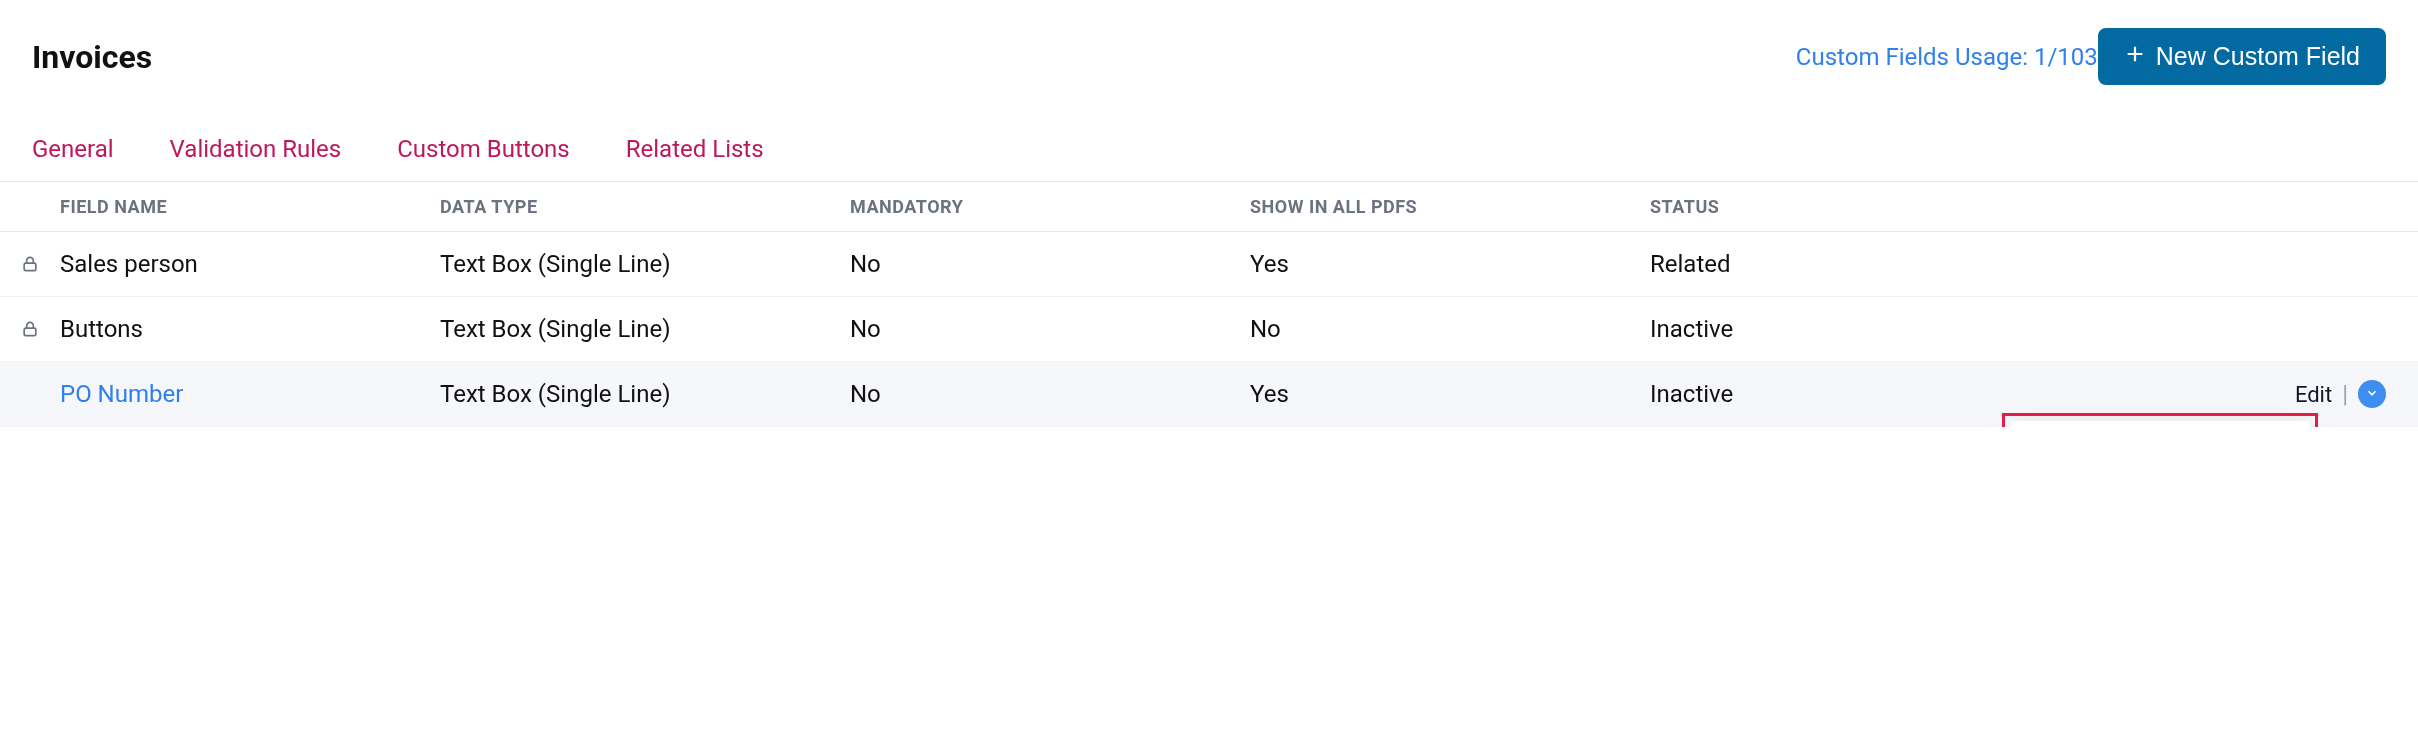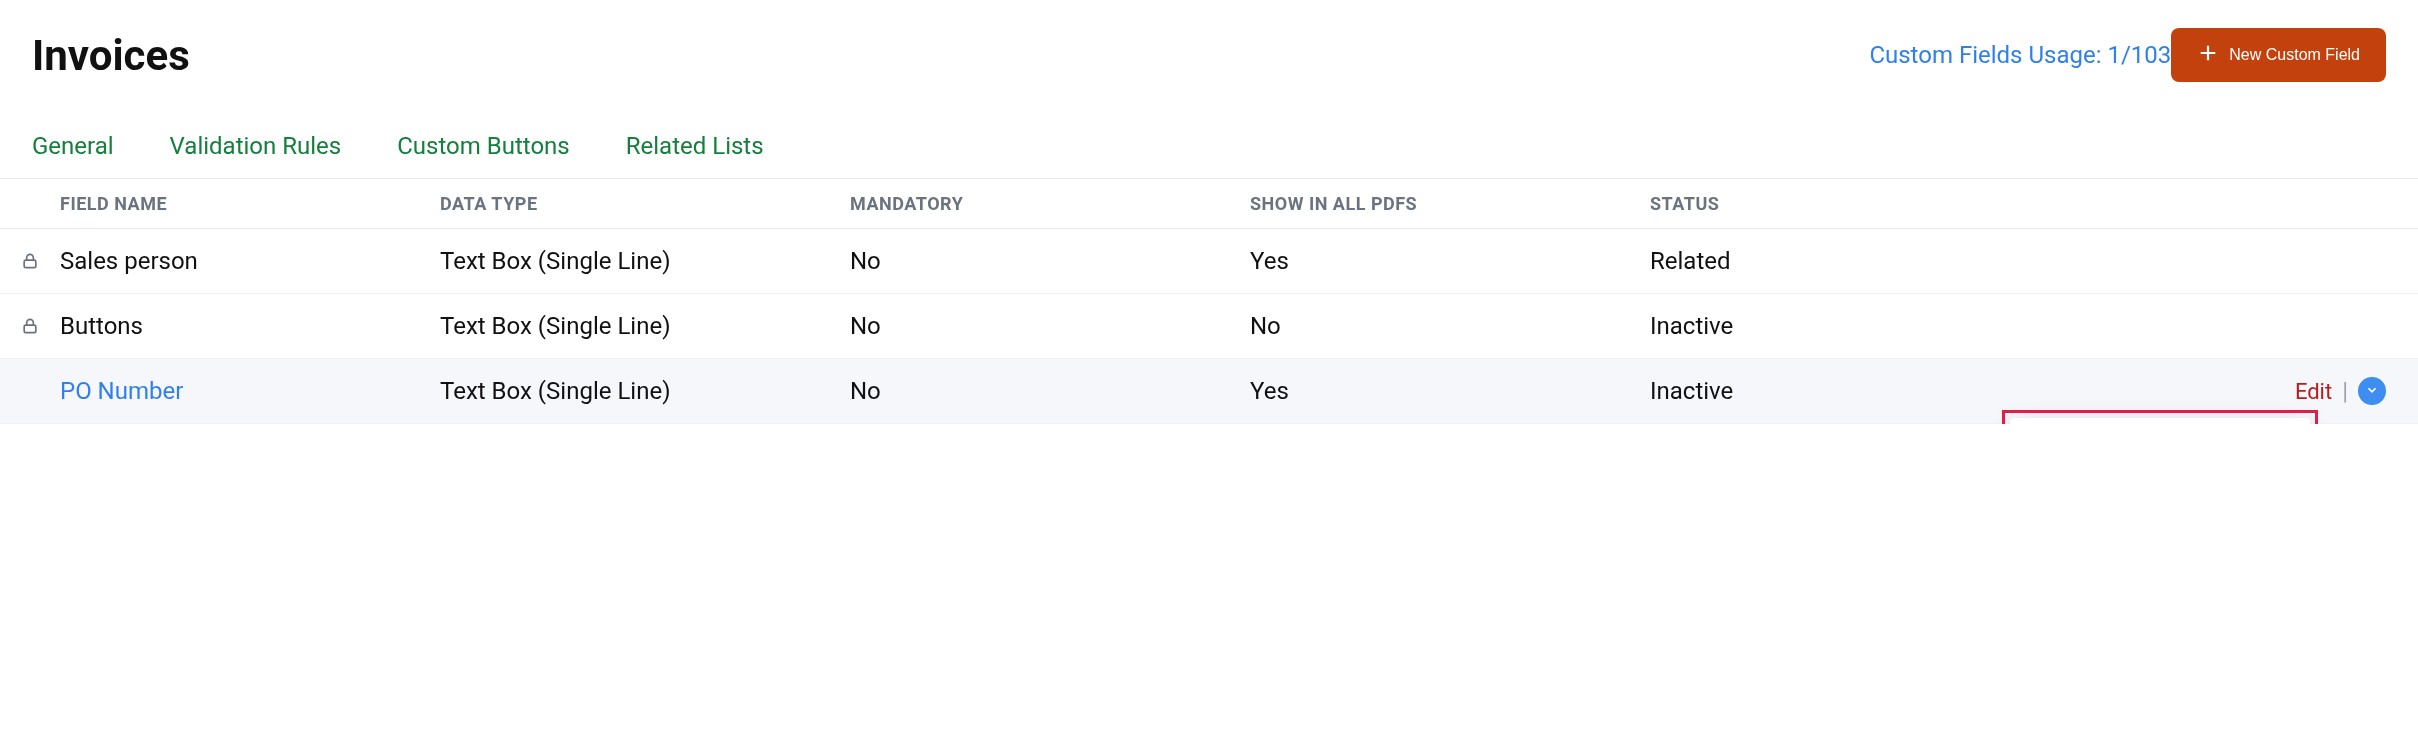--- a/index.html
+++ b/index.html
@@ -9,56 +9,56 @@
     color: #111;
     width: 2418px;
   }
   .header {
     display: flex;
     align-items: center;
     justify-content: space-between;
     padding: 28px 32px 10px 32px;
   }
   .page-title {
-    font-size: 42px;
+    font-size: 32px;
     font-weight: 700;
     color: #111;
   }
   .header-right {
     display: flex;
     align-items: center;
   }
   .usage-link {
     color: #2f80ed;
     font-size: 24px;
     font-weight: 400;
     cursor: pointer;
   }
   .new-btn {
-    background: #c2410c;
+    background: #0369a1;
     color: #fff;
     border: none;
     border-radius: 8px;
-    font-size: 16px;
+    font-size: 25px;
     padding: 14px 26px;
     display: flex;
     align-items: center;
     gap: 10px;
     cursor: pointer;
   }
   .new-btn svg { width: 22px; height: 22px; stroke: #fff; stroke-width: 2.4; fill: none; }
   .tabs {
     display: flex;
     gap: 56px;
     padding: 40px 32px 0 32px;
     border-bottom: 1px solid #e5e7eb;
   }
   .tab {
     font-size: 24px;
-    color: #15803d;
+    color: #be185d;
     padding-bottom: 14px;
     cursor: pointer;
     border-bottom: 4px solid transparent;
   }
   .tab.active {
     color: #111;
     font-weight: 700;
     border-bottom-color: #3e8ef1;
   }
   .table {
@@ -97,21 +97,21 @@
   }
   .lock svg { width: 20px; height: 20px; stroke: #6b7280; stroke-width: 2; fill: none; }
   .field-link { color: #2f80ed; cursor: pointer; }
   .actions {
     display: flex;
     justify-content: flex-end;
     align-items: center;
     gap: 10px;
     padding-right: 32px;
   }
-  .edit-link { color: #b91c1c; cursor: pointer; font-size: 22px; }
+  .edit-link { color: #0f172a; cursor: pointer; font-size: 22px; }
   .sep { color: #9ca3af; }
   .chev-btn {
     width: 28px; height: 28px; border-radius: 50%; background: #3e8ef1;
     display: flex; align-items: center; justify-content: center; cursor: pointer;
     border: none;
   }
   .chev-btn svg { width: 14px; height: 14px; stroke: #fff; stroke-width: 3; fill: none; }
   .dropdown-wrap {
     position: relative;
     width: 100%;

